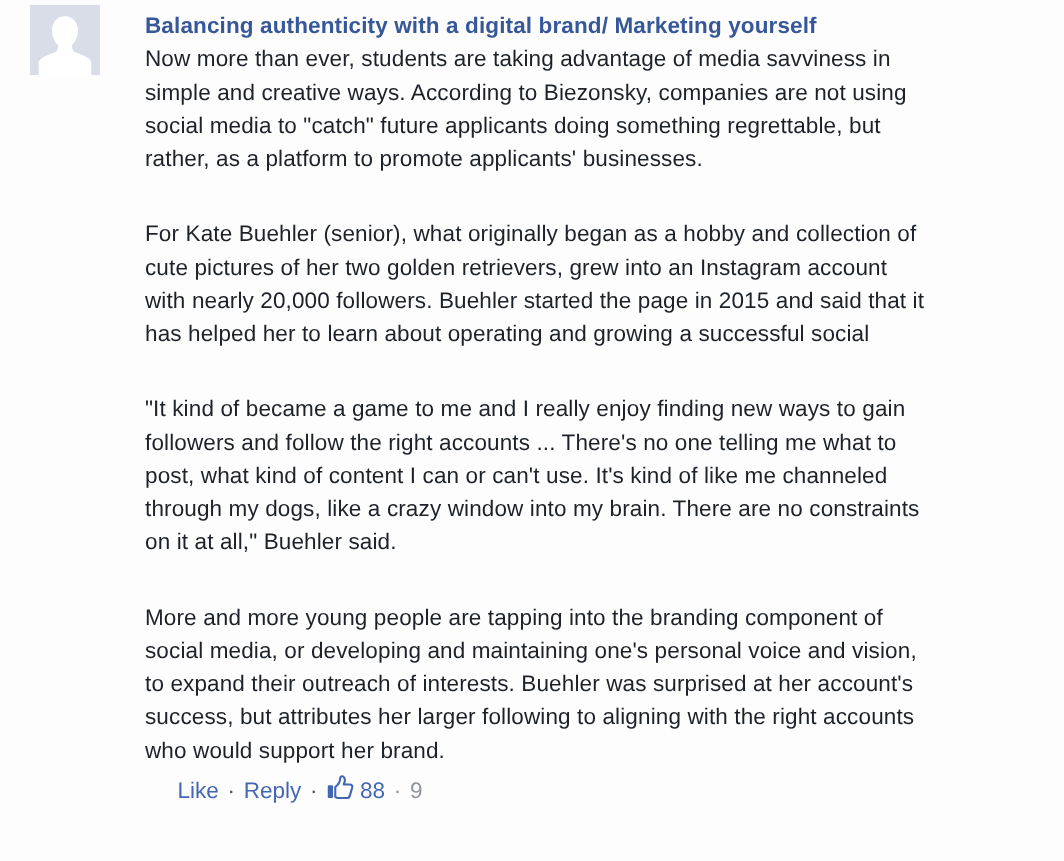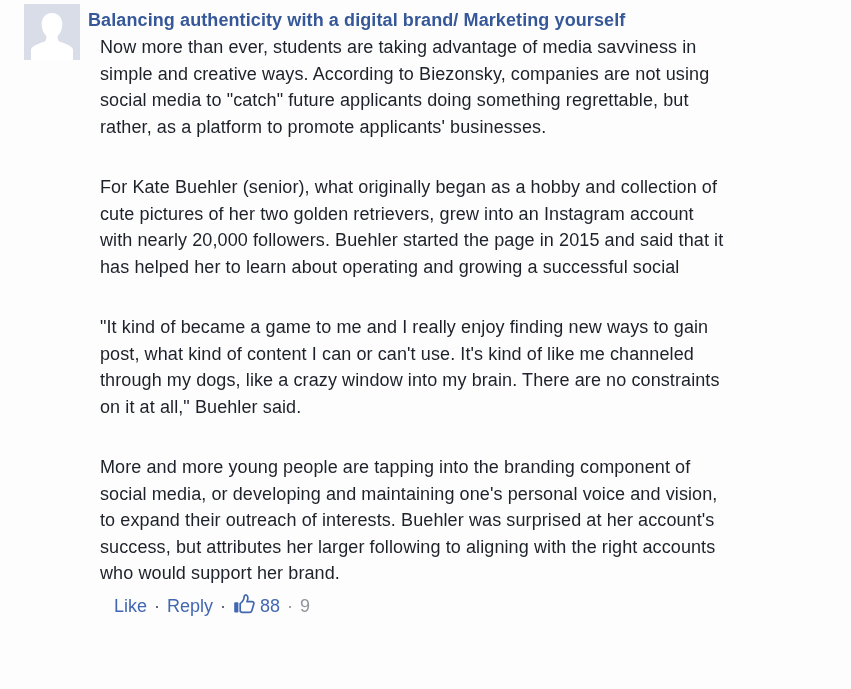--- a/index.html
+++ b/index.html
@@ -6,21 +6,21 @@
     margin: 0;
     padding: 0;
     width: 851px;
     height: 689px;
     background: #fdfdfd;
     font-family: "Liberation Sans", sans-serif;
     overflow: hidden;
   }
   .comment {
     position: relative;
-    padding: 8px 20px 0 88px;
+    padding: 8px 20px 0 116px;
     box-sizing: border-box;
     width: 851px;
   }
   .avatar {
     position: absolute;
     left: 24px;
     top: 4px;
     width: 56px;
     height: 56px;
     background: #d9dde8;
@@ -32,21 +32,21 @@
     display: block;
     color: #365899;
     font-weight: 700;
     font-size: 18px;
     line-height: 25px;
     letter-spacing: 0.1px;
     text-decoration: none;
     cursor: pointer;
     margin: 0 0 1px 0;
   }
-  .para { margin: 0 0 34px 12px; }
+  .para { margin: 0 0 34px 0; }
   .para:last-child { margin-bottom: 0; }
   .line {
     font-size: 18px;
     line-height: 26.5px;
     color: #1d2129;
     letter-spacing: 0.1px;
     white-space: nowrap;
   }
   .footer {
     margin-top: 6px;
@@ -97,20 +97,21 @@
         <div class="line">rather, as a platform to promote applicants' businesses.</div>
       </div>
       <div class="para">
         <div class="line">For Kate Buehler (senior), what originally began as a hobby and collection of</div>
         <div class="line">cute pictures of her two golden retrievers, grew into an Instagram account</div>
         <div class="line">with nearly 20,000 followers. Buehler started the page in 2015 and said that it</div>
         <div class="line">has helped her to learn about operating and growing a successful social</div>
       </div>
       <div class="para">
         <div class="line">"It kind of became a game to me and I really enjoy finding new ways to gain</div>
+        <div class="line">followers and follow the right accounts ... There's no one telling me what to</div>
         <div class="line">post, what kind of content I can or can't use. It's kind of like me channeled</div>
         <div class="line">through my dogs, like a crazy window into my brain. There are no constraints</div>
         <div class="line">on it at all," Buehler said.</div>
       </div>
       <div class="para">
         <div class="line">More and more young people are tapping into the branding component of</div>
         <div class="line">social media, or developing and maintaining one's personal voice and vision,</div>
         <div class="line">to expand their outreach of interests. Buehler was surprised at her account's</div>
         <div class="line">success, but attributes her larger following to aligning with the right accounts</div>
         <div class="line">who would support her brand.</div>

